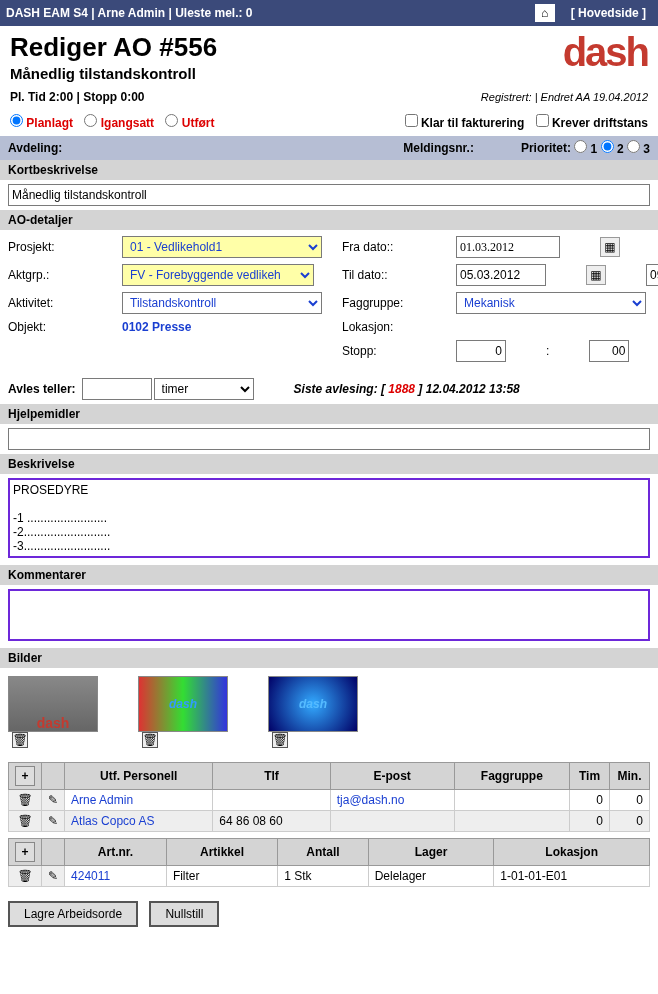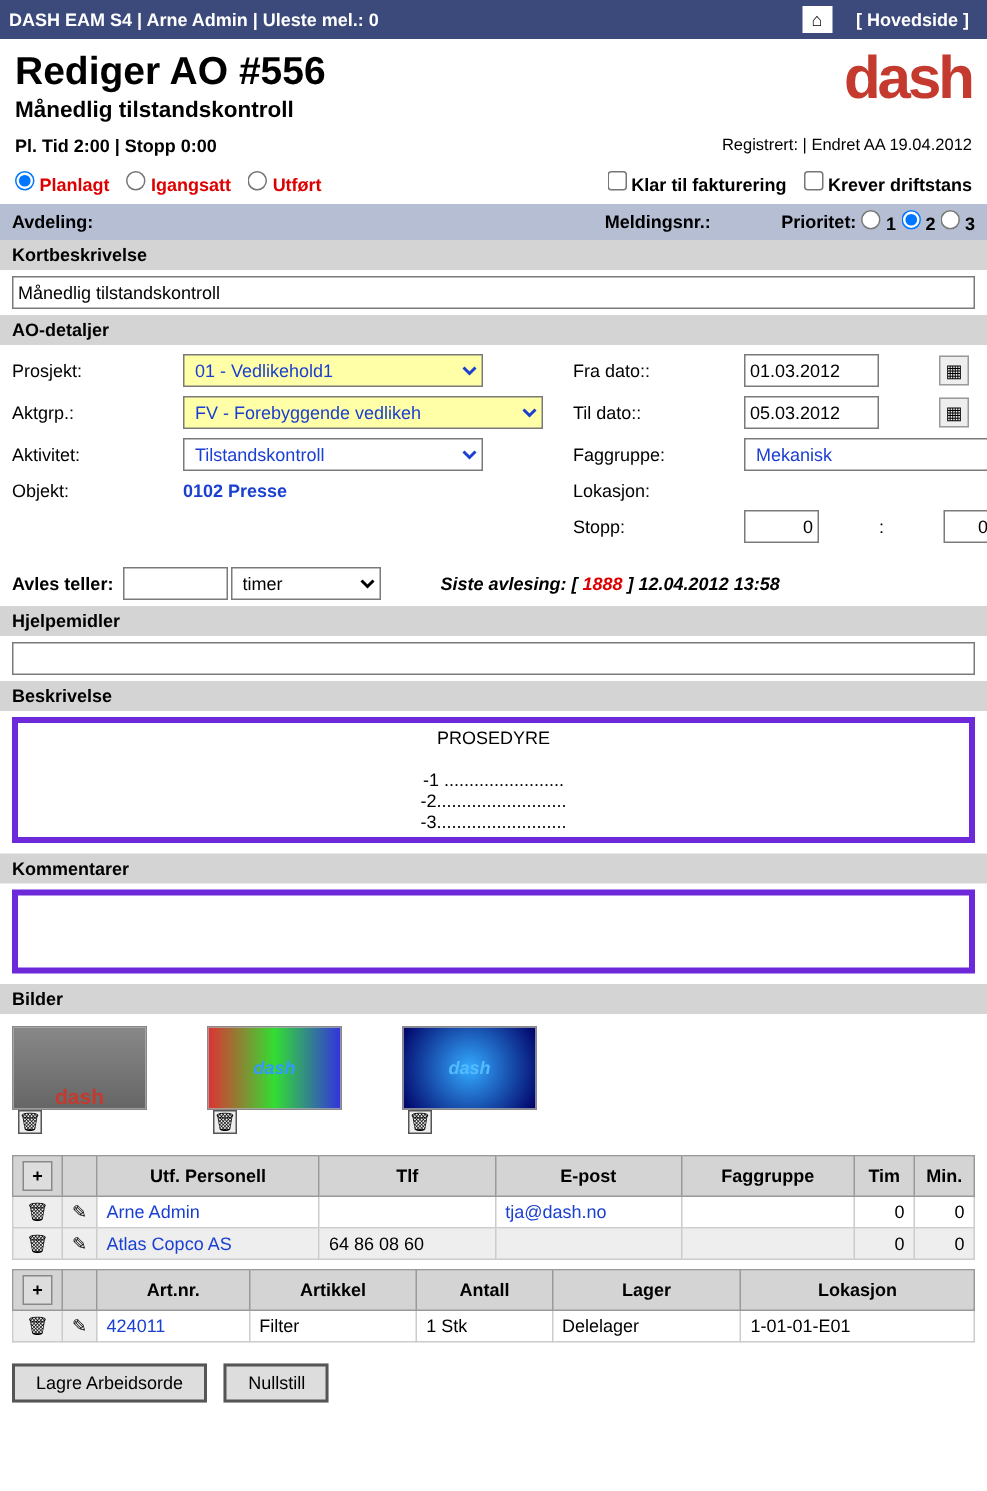--- a/index.html
+++ b/index.html
@@ -8,41 +8,41 @@
 .topbar .spacer { flex: 1; }
 .home-icon { width: 20px; height: 18px; background: #fff; display: inline-flex; align-items: center; justify-content: center; color: #000; margin-right: 10px; cursor: pointer; }
 .hovedside { background: #3b4a7a; padding: 2px 6px; cursor: pointer; }
 .header { display: flex; align-items: flex-start; padding: 6px 10px 4px; }
 .header-left { flex: 1; }
 .page-title { font-size: 26px; font-weight: bold; }
 .page-subtitle { font-size: 15px; font-weight: bold; margin-top: 2px; }
 .logo { font-size: 40px; font-weight: bold; color: #c43a2f; letter-spacing: -2px; line-height: 1; }
 .inforow { display: flex; align-items: center; padding: 4px 10px; font-size: 12px; }
 .inforow .left { font-weight: bold; }
-.inforow .right { margin-left: auto; font-size: 11px; }
+.inforow .right { margin-left: auto; font-size: 11px; font-style: italic; }
 .statusrow { display: flex; align-items: center; padding: 6px 10px; font-weight: bold; }
 .statusrow .statuses label { color: #d00; margin-right: 8px; }
 .statusrow .checks { margin-left: auto; }
 .statusrow .checks label { margin-left: 8px; color: #000; }
 .grayhdr { background: #b6bed4; font-weight: bold; padding: 4px 8px; display: flex; align-items: center; }
 .grayhdr .mid { margin-left: auto; margin-right: 47px; }
 .graysub { background: #d4d4d4; font-weight: bold; padding: 3px 8px; }
 .formpad { padding: 4px 8px; }
 input[type=text], select { font-family: Arial; font-size: 12px; border: 1px solid #7a7a7a; padding: 2px 3px; height: 22px; }
 select { background: #fff; }
 .fullw { width: 100%; }
 .twocol { display: flex; gap: 20px; padding: 6px 8px; }
 .col { flex: 1; }
 .frow { display: flex; align-items: center; margin-bottom: 6px; gap: 36px; }
 .flabel { width: 78px; }
 .blue { color: #1a3fd1; }
 .red { color: #d00; font-weight: bold; }
 .yellowbg { background: #ffffa8; }
 .calbtn { width: 20px; height: 20px; border: 1px solid #999; background: #eee; margin: 0 4px; cursor: pointer; display: inline-flex; align-items: center; justify-content: center; }
-textarea { font-family: Arial; font-size: 12px; border: 4px solid #6d28d9; width: 100%; padding: 3px; resize: none; text-align: center; }
+textarea { font-family: Arial; font-size: 12px; border: 2px solid #6d28d9; width: 100%; padding: 3px; resize: none; }
 .images { display: flex; gap: 40px; padding: 8px; align-items: flex-end; }
 .imgbox { width: 90px; height: 56px; border: 1px solid #888; position: relative; }
 .del-icon { width: 16px; height: 16px; border: 1px solid #555; display: inline-flex; align-items: center; justify-content: center; cursor: pointer; background: #eee; margin-left: 4px; vertical-align: bottom; }
 table.grid { width: calc(100% - 16px); margin: 6px 8px; border-collapse: collapse; }
 table.grid th { background: #d4d4d4; border: 1px solid #999; padding: 3px 6px; text-align: center; font-weight: bold; }
 table.grid td { border: 1px solid #ccc; padding: 3px 6px; }
 .iconcell { width: 20px; text-align: center; cursor: pointer; background: #eee; }
 .addbtn { width: 20px; height: 20px; border: 1px solid #888; background: #ddd; display: inline-flex; align-items: center; justify-content: center; cursor: pointer; }
 .btnrow { padding: 8px; }
 .btn { border: 2px solid #555; background: #ddd; padding: 4px 14px; font-family: Arial; font-size: 12px; cursor: pointer; margin-right: 8px; }
@@ -104,35 +104,35 @@
 <div class="graysub">AO-detaljer</div>
 
 <div class="twocol">
   <div class="col">
     <div class="frow">
       <span class="flabel">Prosjekt:</span>
       <select class="blue yellowbg" style="width:200px"><option>01 - Vedlikehold1</option></select>
     </div>
     <div class="frow">
       <span class="flabel">Aktgrp.:</span>
-      <select class="blue yellowbg" style="width:240px"><option>FV - Forebyggende vedlikeh</option></select>
+      <select class="blue yellowbg" style="width:192px"><option>FV - Forebyggende vedlikeh</option></select>
     </div>
     <div class="frow">
       <span class="flabel">Aktivitet:</span>
       <select class="blue" style="width:200px"><option>Tilstandskontroll</option></select>
     </div>
     <div class="frow">
       <span class="flabel">Objekt:</span>
       <span class="blue" style="font-weight:bold">0102 Presse</span>
     </div>
   </div>
   <div class="col">
     <div class="frow">
       <span class="flabel">Fra dato::</span>
-      <input type="text" style="width: 90px;" value="01.03.2012">
+      <input type="text" style="width: 104px; font-family: Liberation Serif, serif;" value="01.03.2012">
       <span class="calbtn">▦</span>
       <input type="text" style="width: 50px;" value="07:00">
     </div>
     <div class="frow">
       <span class="flabel">Til dato::</span>
       <input type="text" style="width: 90px;" value="05.03.2012">
       <span class="calbtn">▦</span>
       <input type="text" style="width: 50px;" value="09:00">
     </div>
     <div class="frow">

